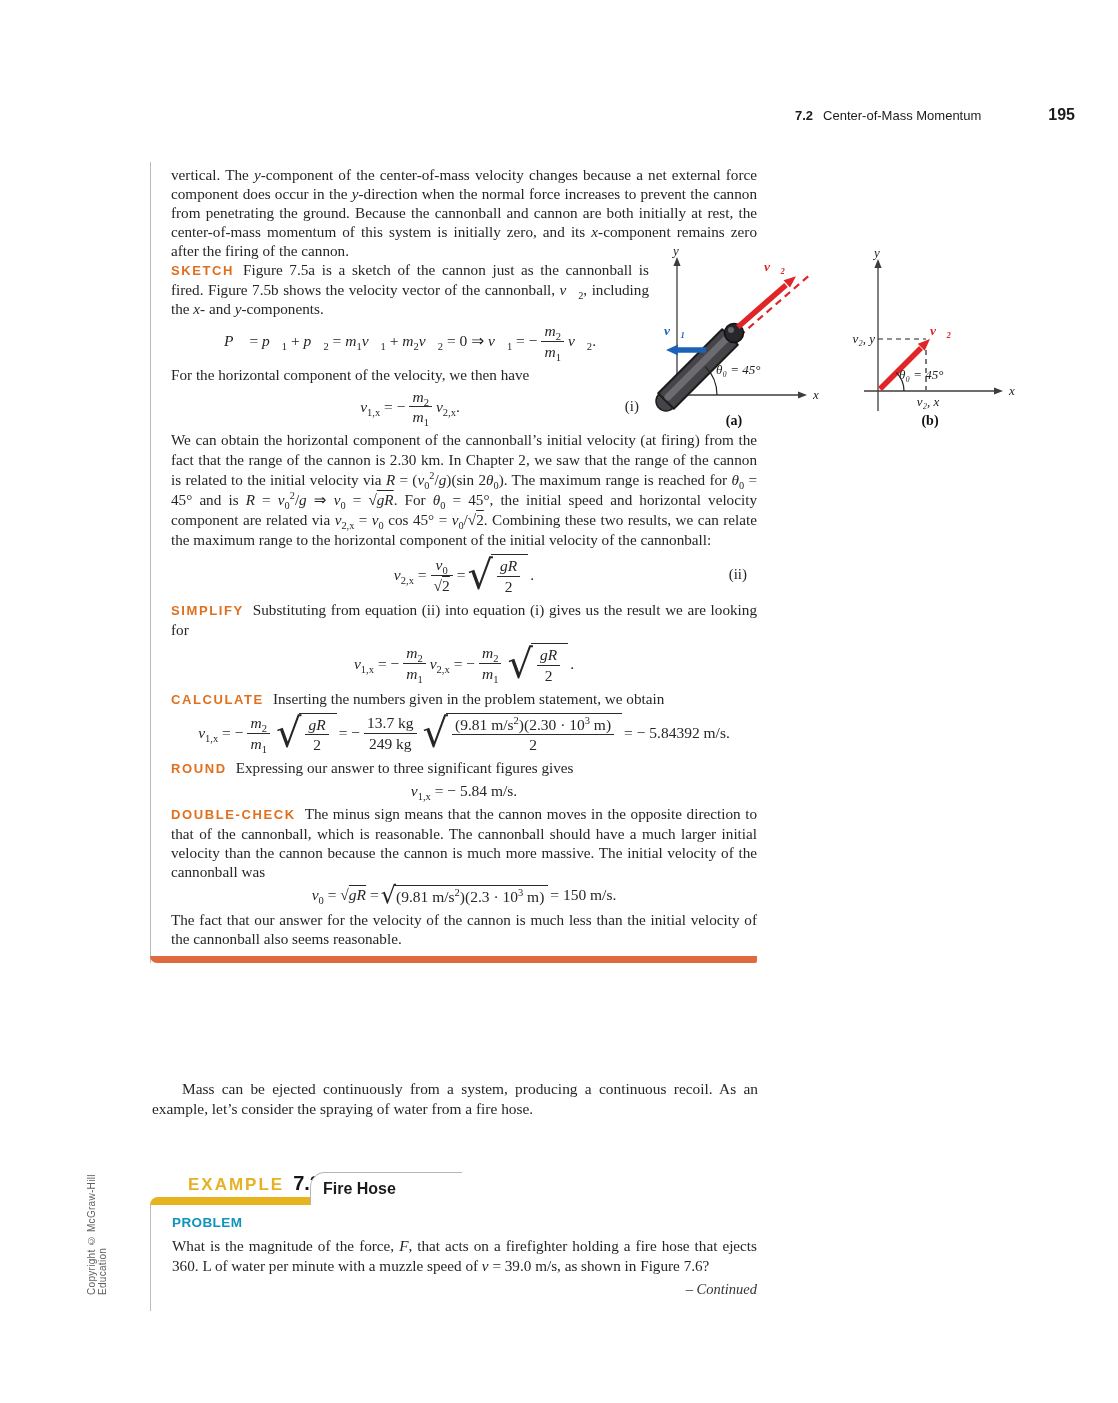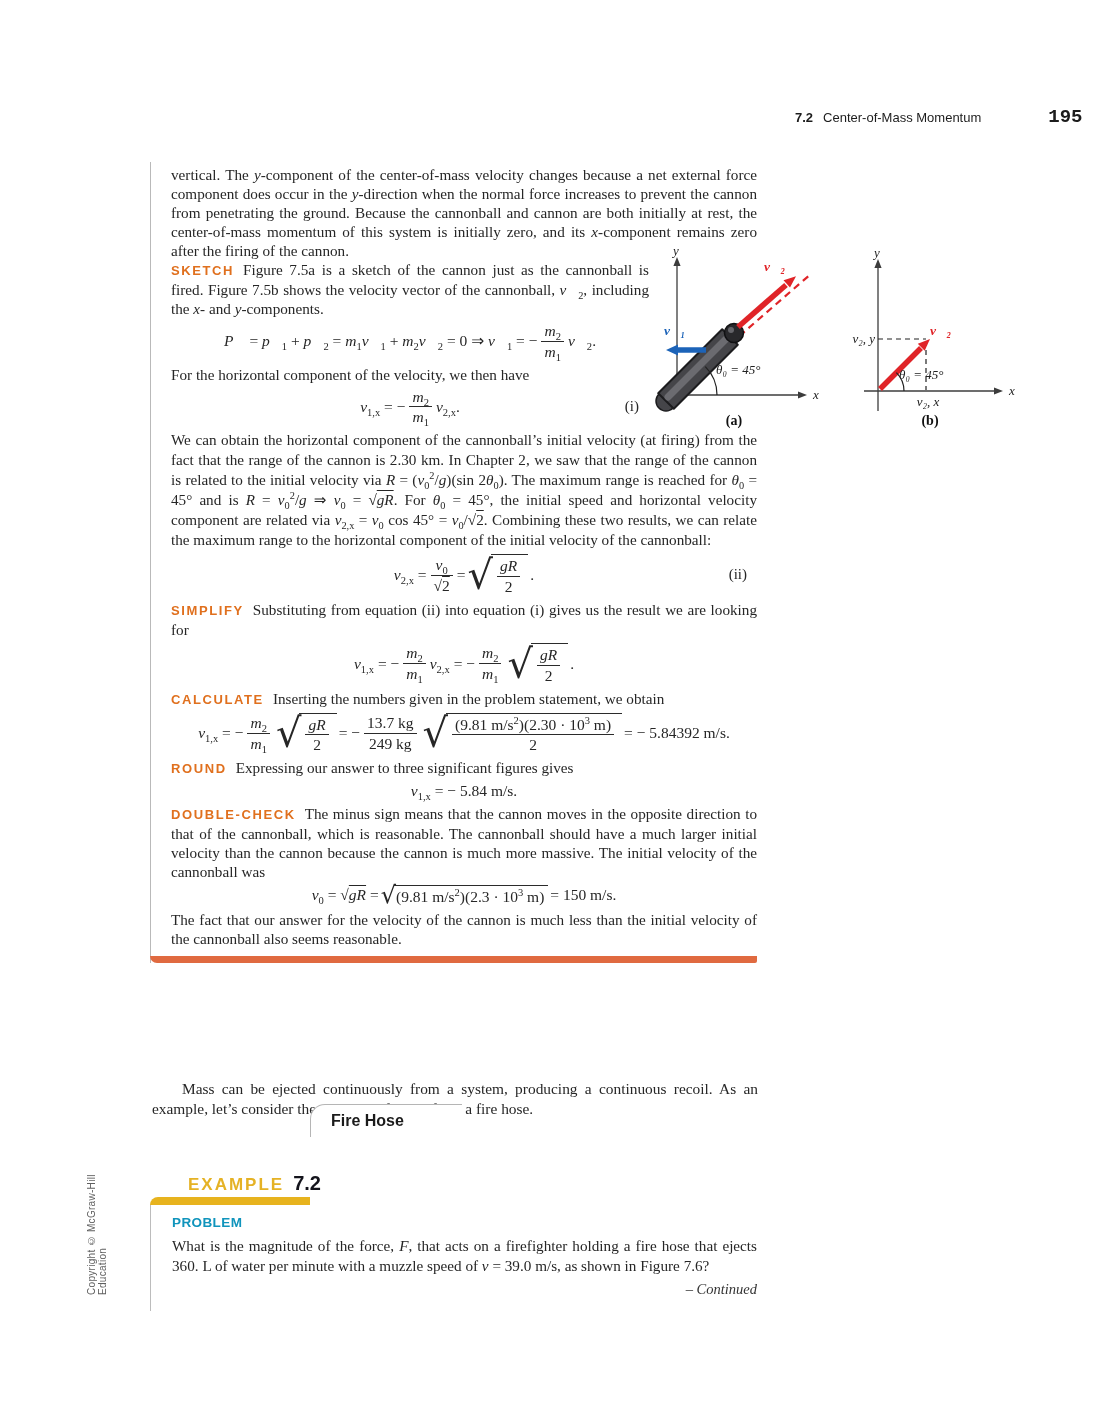--- a/index.html
+++ b/index.html
@@ -2,21 +2,21 @@
 <html><head>
 <meta charset="utf-8">
 <style>
   html,body{margin:0;padding:0;background:#ffffff;}
   .page{position:relative;width:1118px;height:1403px;background:#fff;overflow:hidden;
         font-family:"Liberation Serif",serif;color:#262626;}
   
   .runhead{position:absolute;left:795px;top:106px;width:300px;display:flex;align-items:baseline;
            font-family:"Liberation Sans",sans-serif;font-size:13px;color:#1c1c1c;}
   .runhead .sec{font-weight:bold;margin-right:10px;}
-  .runhead .pageno{font-weight:bold;font-size:19px;margin-left:67px;font-family:Liberation Mono, monospace;}
+  .runhead .pageno{font-weight:bold;font-size:16px;margin-left:67px;}
   
   .copyright{position:absolute;left:86px;top:1125px;height:170px;
              writing-mode:vertical-rl;transform:rotate(180deg);
              font-family:"Liberation Sans",sans-serif;font-size:10px;color:#5f5f5f;letter-spacing:.3px;}
   
   .spbox{position:absolute;left:150px;top:162px;width:607px;box-sizing:border-box;
          border-left:1px solid #b9b9b9;padding:3px 0 0 20px;}
   .spbox .bar{height:7px;background:#e06a40;margin:8px 0 0 -21px;border-radius:0 0 2px 7px;}
   p.body{margin:0;font-size:15.2px;line-height:19px;text-align:justify;}
   p.body.loose{line-height:20px;}
@@ -55,23 +55,23 @@
   
   .interlude{position:absolute;left:152px;top:1079px;width:606px;font-size:15.4px;
              line-height:20px;text-align:justify;text-indent:30px;margin:0;}
   
   .exhead{position:absolute;left:188px;top:1172px;display:flex;align-items:baseline;
           font-family:"Liberation Sans",sans-serif;}
   .exword{color:#e5b225;font-weight:bold;font-size:17px;letter-spacing:2px;}
   .exnum{color:#14141c;font-weight:bold;font-size:20px;margin-left:9px;}
   .exbar{position:absolute;left:150px;top:1197px;width:160px;height:8px;background:#e7b31e;
          border-radius:8px 0 0 0;}
-  .extab{position:absolute;left:310px;top:1104px;width:152px;height:33px;box-sizing:border-box;
+  .extab{position:absolute;left:310px;top:1172px;width:152px;height:33px;box-sizing:border-box;
          border-top:1px solid #b5b5b5;border-left:1px solid #b5b5b5;border-top-left-radius:15px;
-         background:#fff;display:flex;align-items:center;padding-left:20px;
+         background:#fff;display:flex;align-items:center;padding-left:12px;
          font-family:"Liberation Sans",sans-serif;font-weight:bold;font-size:16px;color:#1b1b1b;}
   .exborder{position:absolute;left:150px;top:1205px;width:1px;height:106px;background:#bcbcbc;}
   .problab{position:absolute;left:172px;top:1215px;font-family:"Liberation Sans",sans-serif;
            font-weight:bold;font-size:13.5px;color:#1094bc;letter-spacing:.4px;}
   .probtext{position:absolute;left:172px;top:1236px;width:585px;font-size:15.2px;
             line-height:20px;text-align:justify;margin:0;}
   .continued{position:absolute;left:150px;top:1281px;width:607px;text-align:right;
              font-size:14.5px;color:#333;}
 </style>
 </head>

